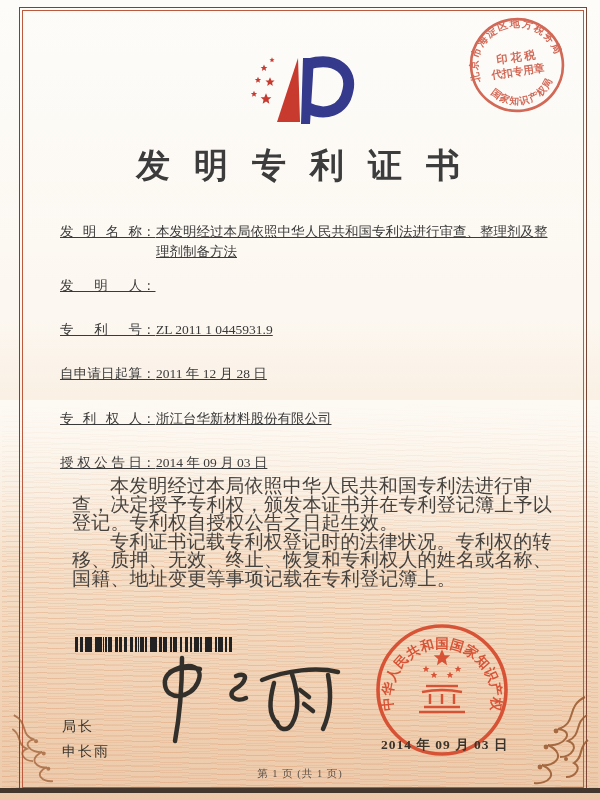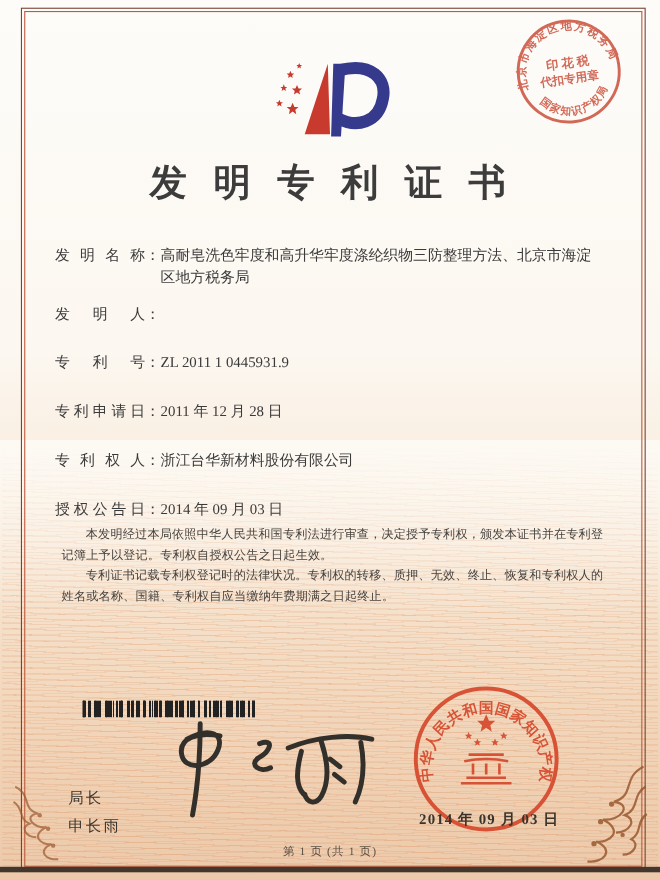--- a/index.html
+++ b/index.html
@@ -21,28 +21,28 @@
   .frame-outer{position:absolute;left:19px;top:7px;width:566px;height:782px;
     border:1px solid #7a4434;z-index:3;}
   .frame-inner{position:absolute;left:2px;top:2px;right:2px;bottom:2px;
     border:1px solid #bb5a3e;}
   .photo-edge{position:absolute;left:0;right:0;top:788px;height:5px;background:#43362c;z-index:9;}
 
   .cert-no{position:absolute;left:54px;top:56px;z-index:5;font-size:13.5px;letter-spacing:3px;color:#2f2f2f;}
   .title{position:absolute;left:0;width:600px;top:143px;z-index:5;text-align:center;
     font-size:34px;font-weight:600;letter-spacing:24px;padding-left:20px;box-sizing:border-box;color:#3c3c3c;}
 
-  .field{position:absolute;left:50px;width:488px;z-index:5;display:flex;align-items:flex-start;
-    font-size:13.5px;color:#3a3a3a;line-height:20px;}
+  .field{position:absolute;left:60px;width:488px;z-index:5;display:flex;align-items:flex-start;
+    font-size:13.5px;color:#3a3a3a;line-height:20px;text-decoration:underline;}
   .flabel{display:inline-block;width:82px;text-align:justify;text-align-last:justify;flex:none;font-weight:500;}
   .fcolon{flex:none;width:14px;font-weight:500;}
   .fvalue{flex:1;font-weight:500;}
 
-  .body-text{position:absolute;left:56px;width:494px;top:477px;z-index:5;
-    font-size:11px;line-height:18.5px;color:#46423e;letter-spacing:.2px;}
+  .body-text{position:absolute;left:72px;width:494px;top:477px;z-index:5;
+    font-size:19px;line-height:18.5px;color:#46423e;letter-spacing:.2px;}
   .body-text p{margin:0;text-indent:2em;}
 
   .barcode{position:absolute;left:75px;top:637px;width:158px;height:15px;z-index:5;
     background:
       repeating-linear-gradient(90deg,#222 0 2px,rgba(0,0,0,0) 2px 5px),
       repeating-linear-gradient(90deg,#222 0 1px,rgba(0,0,0,0) 1px 7px),
       repeating-linear-gradient(90deg,#222 0 3px,rgba(0,0,0,0) 3px 11px);
   }
 
   .signer{position:absolute;left:62px;top:692px;z-index:5;font-size:14px;color:#3a362f;line-height:25px;letter-spacing:2px;margin-top:22px;}
@@ -104,50 +104,50 @@
     </text>
     <text x="50" y="46" text-anchor="middle" font-size="11" fill="#cd5541" font-weight="700">印 花 税</text>
     <text x="50" y="60" text-anchor="middle" font-size="10.5" fill="#cd5541" font-weight="700">代扣专用章</text>
   </svg>
 
   <div class="title">发明专利证书</div>
 
   <div class="field" style="top:222px">
     <span class="flabel">发明名称</span>
       <span class="fcolon">：</span>
-    <span class="fvalue">高耐皂洗色牢度和高升华牢度涤纶织物三防整理方法、北京市海淀区地方税务局</span>
+    <span class="fvalue">本发明经过本局依照中华人民共和国专利法进行审查、整理剂及整理剂制备方法</span>
   </div>
   <div class="field" style="top:276px">
     <span class="flabel">发明人</span>
       <span class="fcolon">：</span>
   </div>
   <div class="field" style="top:320px">
     <span class="flabel">专利号</span>
       <span class="fcolon">：</span>
     <span class="fvalue">ZL 2011 1 0445931.9</span>
   </div>
   <div class="field" style="top:364px">
-    <span class="flabel">专利申请日</span>
+    <span class="flabel">自申请日起算</span>
       <span class="fcolon">：</span>
     <span class="fvalue">2011 年 12 月 28 日</span>
   </div>
   <div class="field" style="top:409px">
     <span class="flabel">专利权人</span>
       <span class="fcolon">：</span>
     <span class="fvalue">浙江台华新材料股份有限公司</span>
   </div>
   <div class="field" style="top:453px">
     <span class="flabel">授权公告日</span>
       <span class="fcolon">：</span>
     <span class="fvalue">2014 年 09 月 03 日</span>
   </div>
 
   <div class="body-text">
     <p>本发明经过本局依照中华人民共和国专利法进行审查，决定授予专利权，颁发本证书并在专利登记簿上予以登记。专利权自授权公告之日起生效。</p>
-    <p>专利证书记载专利权登记时的法律状况。专利权的转移、质押、无效、终止、恢复和专利权人的姓名或名称、国籍、专利权自应当缴纳年费期满之日起终止。</p>
+    <p>专利证书记载专利权登记时的法律状况。专利权的转移、质押、无效、终止、恢复和专利权人的姓名或名称、国籍、地址变更等事项记载在专利登记簿上。</p>
   </div>
 
   <div class="barcode"></div>
 
   <div class="signer">
     <div>局长</div>
     <div>申长雨</div>
   </div>
 
   <svg class="signature-svg" width="210" height="95" viewBox="0 0 210 95">

